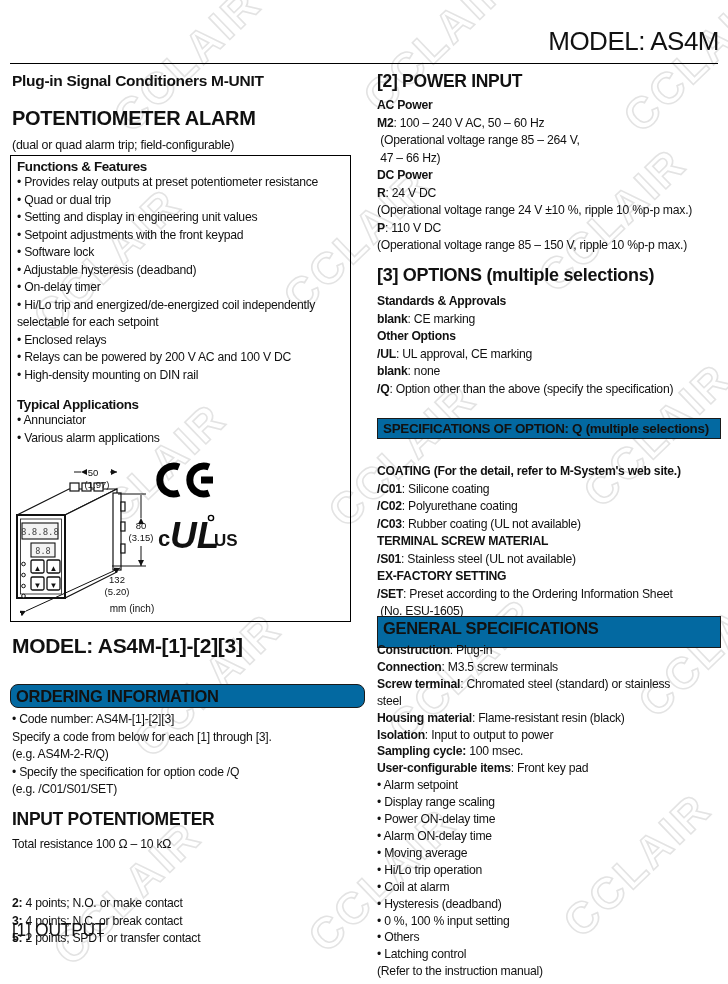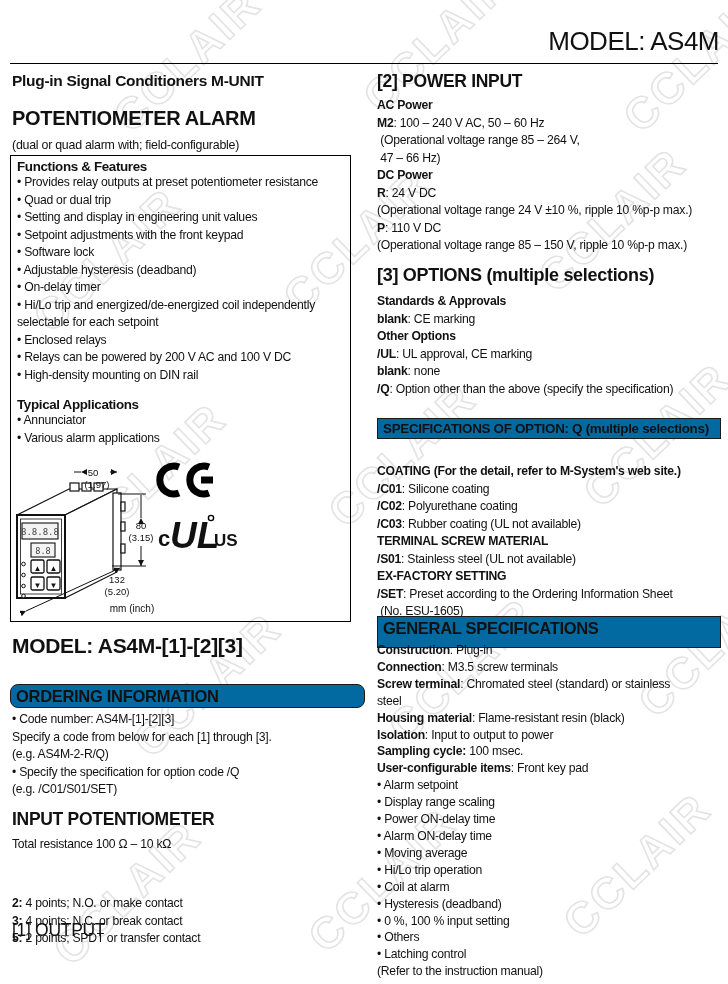--- a/index.html
+++ b/index.html
@@ -66,21 +66,21 @@
       <span class="wm" style="left: 35px; top: 868px;">CCLAIR</span>
       <span class="wm" style="left: 290px; top: 855px;">CCLAIR</span>
       <span class="wm" style="left: 545px; top: 840px;">CCLAIR</span>
     </div>
 
   <div class="abs" id="doc-title">MODEL: AS4M</div>
   <div class="abs" id="top-rule"></div>
 
   <div class="abs" id="subtitle">Plug-in Signal Conditioners M-UNIT</div>
   <div class="abs" id="prod-title">POTENTIOMETER ALARM</div>
-  <div class="abs" id="prod-sub">(dual or quad alarm with; field-configurable)</div>
+  <div class="abs" id="prod-sub">(dual or quad alarm trip; field-configurable)</div>
 
   <div class="abs" id="features-box">
     <div class="box-heading">Functions &amp; Features</div>
     <div>
 
     <div class="ln"><span>• Provides relay outputs at preset potentiometer resistance</span></div>
         <div class="ln"><span>• Quad or dual trip</span></div>
         <div class="ln"><span>• Setting and display in engineering unit values</span></div>
         <div class="ln"><span>• Setpoint adjustments with the front keypad</span></div>
         <div class="ln"><span>• Software lock</span></div>

